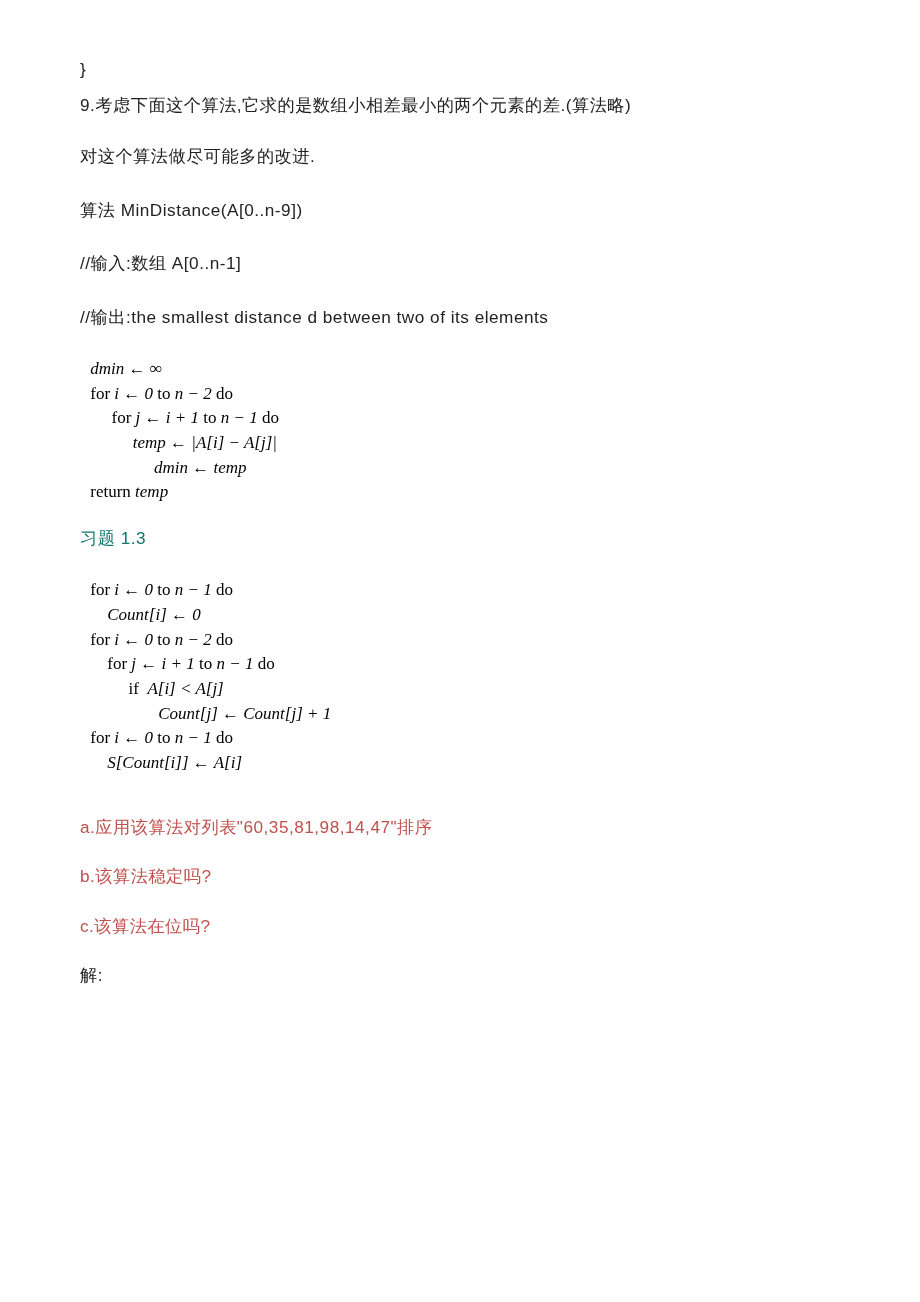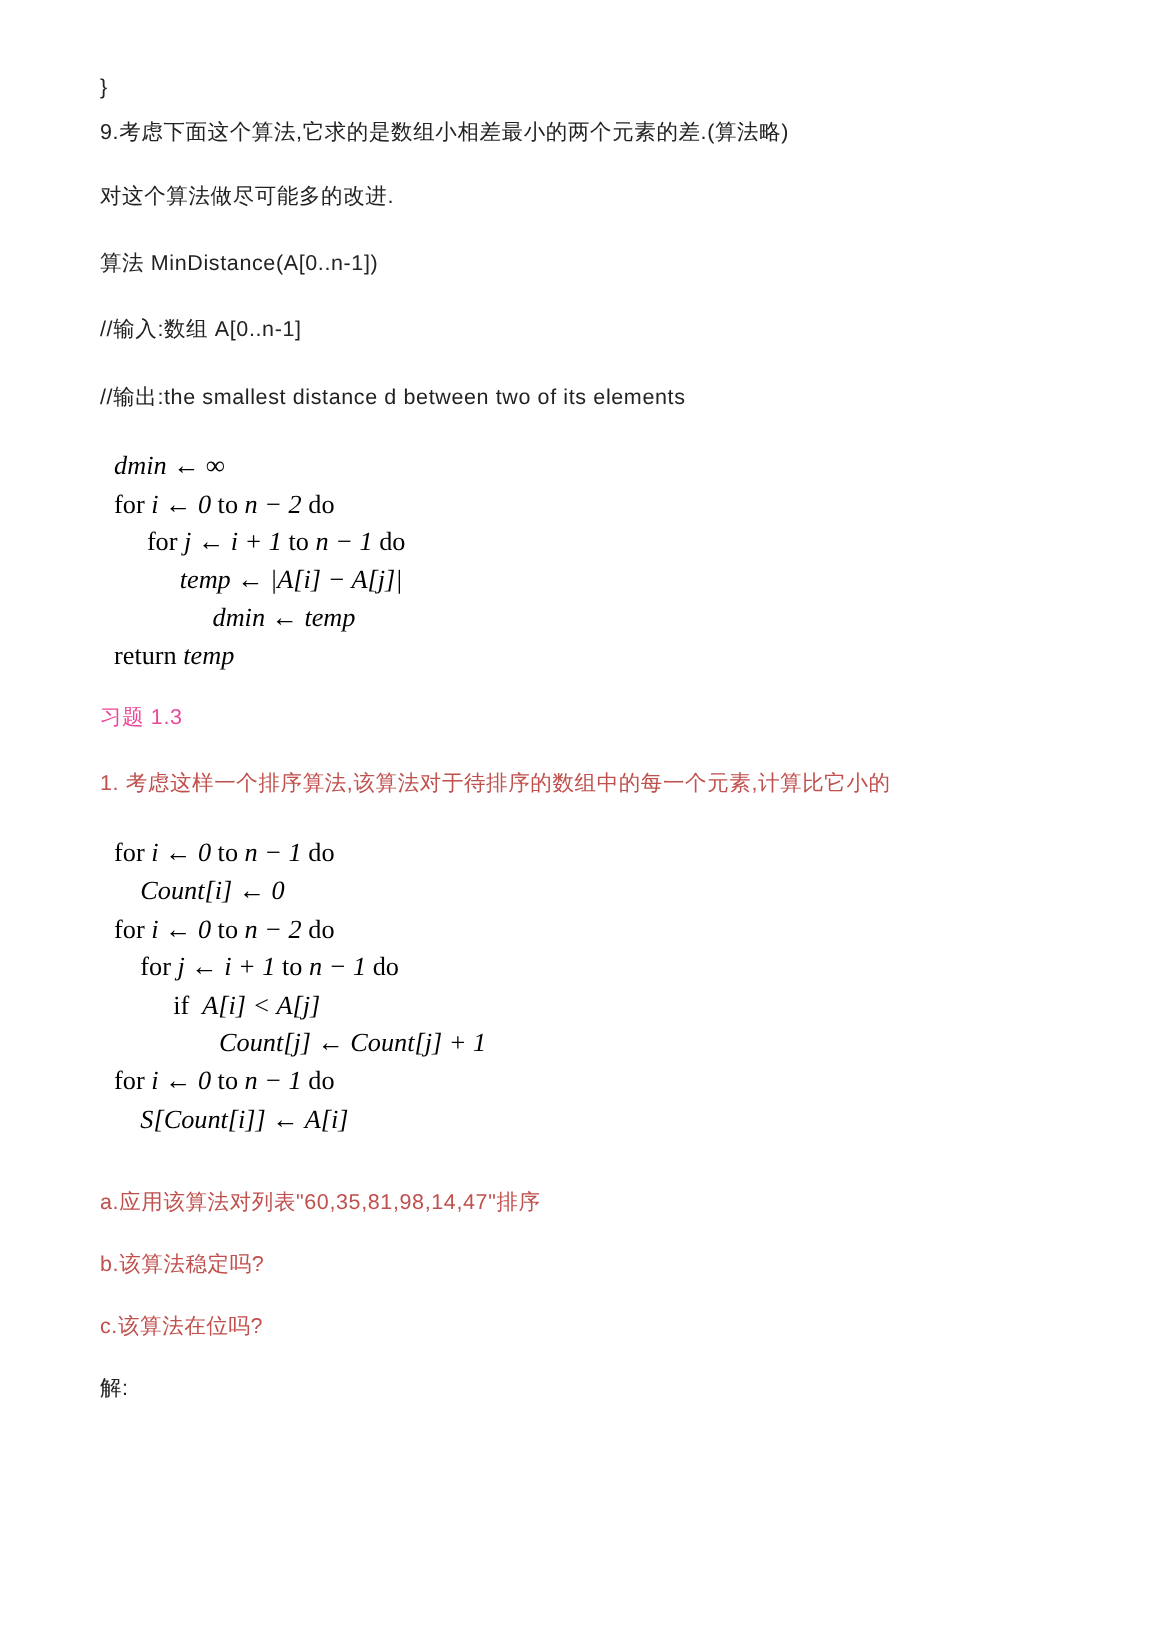--- a/index.html
+++ b/index.html
@@ -17,31 +17,31 @@
   }
   .para {
     margin: 0 0 26px 0;
     letter-spacing: 0.5px;
   }
   .brace {
     margin: 0 0 8px 0;
   }
   .algo-block {
     font-family: "Cambria Math", "Times New Roman", "Nimbus Roman", serif;
-    font-size: 21px;
+    font-size: 17px;
     line-height: 1.45;
     color: #000;
     margin: 6px 0 20px 6px;
     font-style: normal;
   }
   .algo-block .line { display: block; white-space: pre; }
   .algo-block .it { font-style: italic; }
   .algo-block .rm { font-style: normal; }
   .section-heading {
-    color: #ec4899;
+    color: #0f766e;
     margin: 7px 0 26px 0;
     letter-spacing: 0.5px;
   }
   .numbered {
     color: #c0504d;
     margin: 0 0 26px 0;
     text-indent: -26px;
     padding-left: 26px;
     letter-spacing: 0.5px;
   }
@@ -65,38 +65,37 @@
 <body>
 
 <div class="page">
 
   <p class="brace">}</p>
 
   <p class="para" style="margin-bottom:24px;">9.考虑下面这个算法,它求的是数组小相差最小的两个元素的差.(算法略)</p>
 
   <p class="para">对这个算法做尽可能多的改进.</p>
 
-  <p class="para">算法  MinDistance(A[0..n-1])</p>
+  <p class="para">算法  MinDistance(A[0..n-9])</p>
 
   <p class="para">//输入:数组 A[0..n-1]</p>
 
   <p class="para">//输出:the smallest distance d between two of its elements</p>
 
   <div class="algo-block">
     <span class="line"> <span class="it">dmin ← ∞</span></span>
     <span class="line"> <span class="rm">for </span><span class="it">i ← 0 </span><span class="rm">to </span><span class="it">n − 2 </span><span class="rm">do</span></span>
     <span class="line">      <span class="rm">for </span><span class="it">j ← i + 1 </span><span class="rm">to </span><span class="it">n − 1 </span><span class="rm">do</span></span>
     <span class="line">           <span class="it">temp ← |A[i] − A[j]|</span></span>
     <span class="line">                <span class="it">dmin ← temp</span></span>
     <span class="line"> <span class="rm">return </span><span class="it">temp</span></span>
   </div>
 
   <p class="section-heading">习题 1.3</p>
 
-  <p class="numbered">1.   考虑这样一个排序算法,该算法对于待排序的数组中的每一个元素,计算比它小的</p>
 
 
   <div class="algo-block">
     <span class="line"> <span class="rm">for </span><span class="it">i ← 0 </span><span class="rm">to </span><span class="it">n − 1 </span><span class="rm">do</span></span>
     <span class="line">     <span class="it">Count[i] ← 0</span></span>
     <span class="line"> <span class="rm">for </span><span class="it">i ← 0 </span><span class="rm">to </span><span class="it">n − 2 </span><span class="rm">do</span></span>
     <span class="line">     <span class="rm">for </span><span class="it">j ← i + 1 </span><span class="rm">to </span><span class="it">n − 1 </span><span class="rm">do</span></span>
     <span class="line">          <span class="rm">if  </span><span class="it">A[i] &lt; A[j]</span></span>
     <span class="line">                 <span class="it">Count[j] ← Count[j] + 1</span></span>
     <span class="line"> <span class="rm">for </span><span class="it">i ← 0 </span><span class="rm">to </span><span class="it">n − 1 </span><span class="rm">do</span></span>

